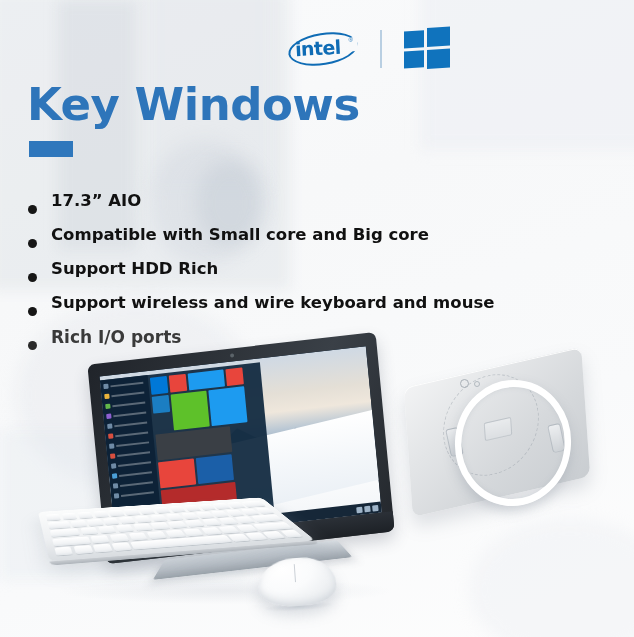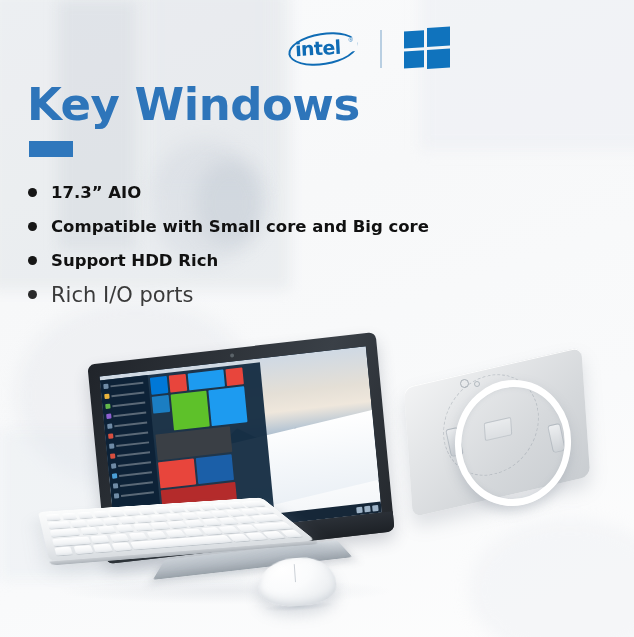--- a/index.html
+++ b/index.html
@@ -83,34 +83,34 @@
     position:absolute;left:29px;top:141px;width:44px;height:16px;
     background:#2f77bc;
   }
 
   
   .features{
     position:absolute;left:28px;top:180px;width:500px;
     list-style:none;margin:0;padding:0;
   }
   .feat{
-    display:flex;align-items:flex-start;gap:14px;
+    display:flex;align-items:flex-end;gap:14px;
     height:34px;
   }
   .dot{
     flex:0 0 auto;width:9px;height:9px;border-radius:50%;
     background:#161616;margin-top:8px;
   }
   .feat-text{
     font-family:"DejaVu Sans", sans-serif;
     font-size:16.5px;font-weight:700;color:#111111;
     line-height:26px;white-space:nowrap;
   }
   .feat.light .feat-text{
-    font-weight:400;color:#3a3a3a;font-size:21px;
+    font-weight:700;color:#3a3a3a;font-size:17px;
   }
   .feat.light .dot{background:#2a2a2a;}
 
   
   .photo{position:absolute;left:0;top:330px;width:634px;height:307px;}
 
   
   .aio{
     position:absolute;left:96px;top:18px;width:290px;height:200px;
     transform:rotate(-6.5deg) skewX(-1deg);
@@ -324,20 +324,24 @@
       <span class="dot"></span>
       <span class="feat-text">17.3”   AIO</span>
     </li>
     <li class="feat">
       <span class="dot"></span>
       <span class="feat-text">Compatible with Small core and Big core</span>
     </li>
     <li class="feat">
       <span class="dot"></span>
       <span class="feat-text">Support HDD Rich</span>
+    </li>
+    <li class="feat">
+      <span class="dot"></span>
+      <span class="feat-text">Support wireless and wire keyboard and mouse</span>
     </li>
     <li class="feat light">
       <span class="dot"></span>
       <span class="feat-text">Rich I/O ports</span>
     </li>
   </ul>
 
   <div class="photo">
 
     <div class="desk-shadow"></div>

